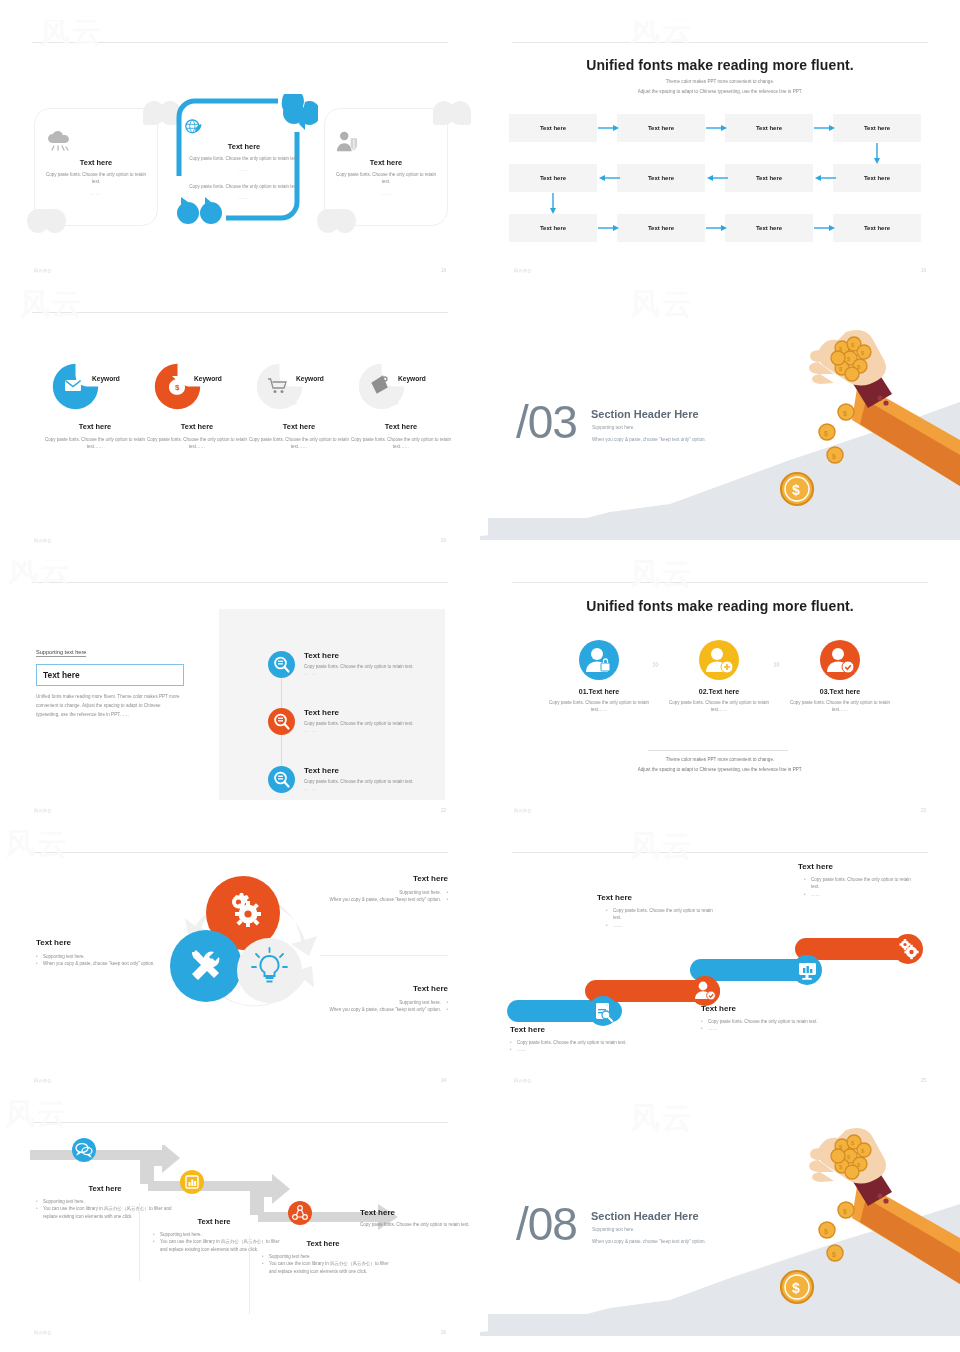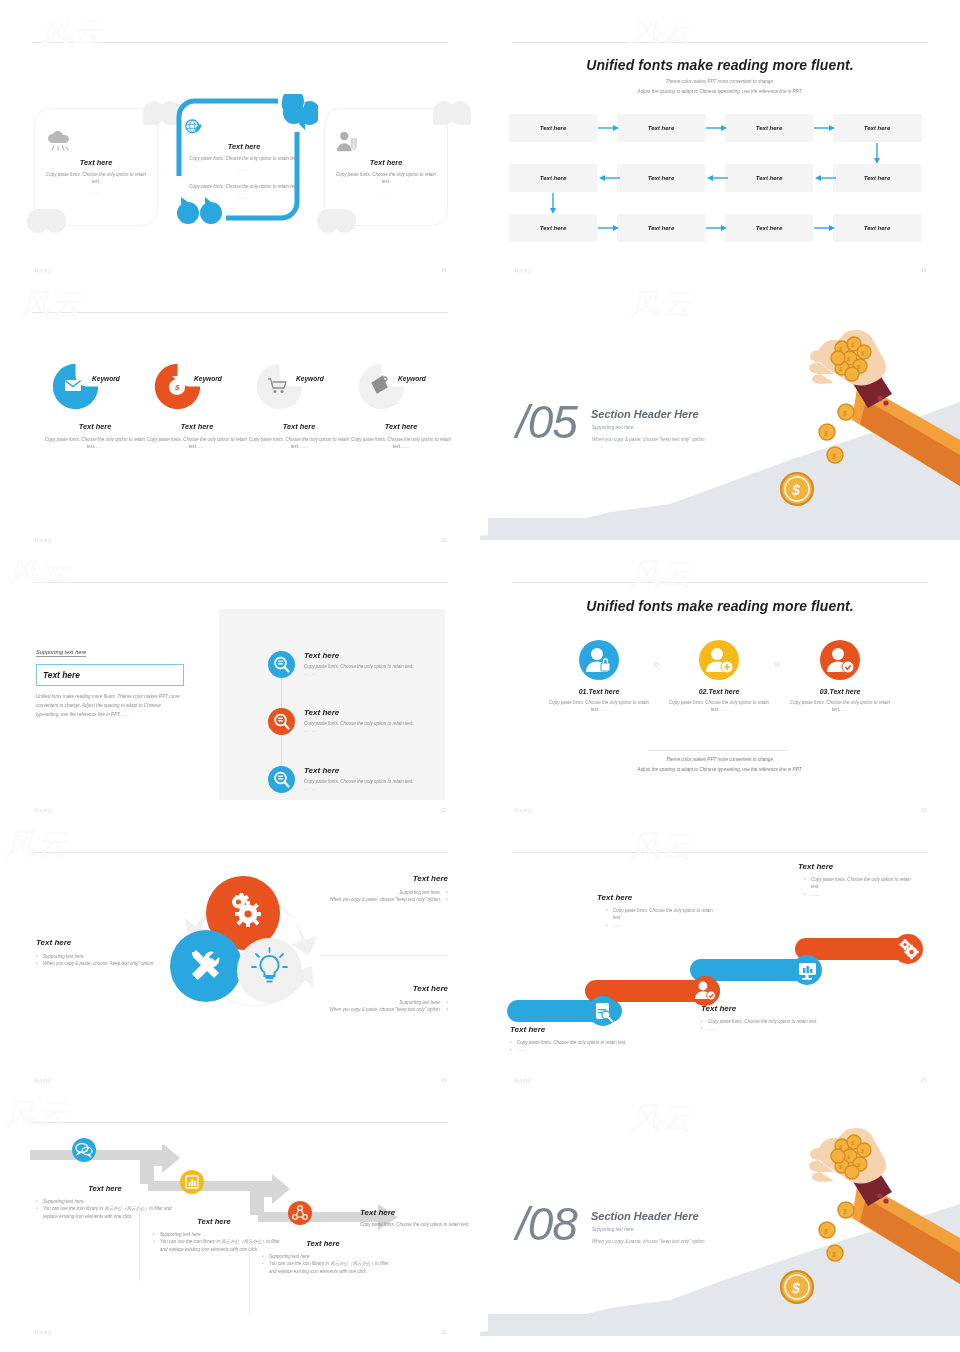--- a/index.html
+++ b/index.html
@@ -3,21 +3,21 @@
 <meta charset="utf-8">
 <style>
   * { box-sizing: border-box; margin:0; padding:0; }
   body {
     width: 960px; height: 1352px;
     background: #ffffff;
     font-family: "Liberation Sans", sans-serif;
     color: #222;
     overflow: hidden;
   }
-  .deck { position:relative; width:960px; height:1352px;font-style:italic; }
+  .deck { position:relative; width:960px; height:1352px; }
   .slide {
     position:absolute;
     width:480px; height:270px;
     background:#fff;
     overflow:hidden;
   }
   .slide.short { height:252px; }
   .topline {
     position:absolute; left:32px; right:32px; top:22px;
     height:1px; background:#e6e6e6;
@@ -388,21 +388,21 @@
     <circle cx="347" cy="142" r="8" fill="#F2B23D" stroke="#D98C1E" stroke-width="1.4"></circle>
     <text x="344" y="146" font-size="7" fill="#D98C1E" font-weight="bold" font-family="Liberation Sans, sans-serif">$</text>
     <circle cx="355" cy="165" r="8" fill="#F2B23D" stroke="#D98C1E" stroke-width="1.4"></circle>
     <text x="352" y="169" font-size="7" fill="#D98C1E" font-weight="bold" font-family="Liberation Sans, sans-serif">$</text>
     <circle cx="317" cy="199" r="16" fill="#F2B23D" stroke="#D98C1E" stroke-width="2.2"></circle>
     <circle cx="317" cy="199" r="12" fill="none" stroke="#fff" stroke-width="1.4"></circle>
     <text x="312" y="205" font-size="14" fill="#fff" font-weight="bold" font-family="Liberation Sans, sans-serif">$</text>
   </svg>
   <div class="wm" style="left:150px;top:-6px;">风云</div>
 
-  <div class="sec-num" style="left:36px;top:105px;">/05</div>
+  <div class="sec-num" style="left:36px;top:105px;">/03</div>
   <div class="sec-title" style="left:111px;top:118px;">Section Header Here</div>
   <div class="sec-sub1" style="left:112px;top:135px;">Supporting text here.</div>
   <div class="sec-sub2" style="left:112px;top:147px;">When you copy &amp; paste, choose "keep text only" option.</div>
 </div>
 
 <div class="slide" style="left:0;top:560px">
   <div class="topline"></div>
   <div class="wm" style="left:8px;top:-10px;">风云</div>
 
   <div class="s5-panel"></div>

